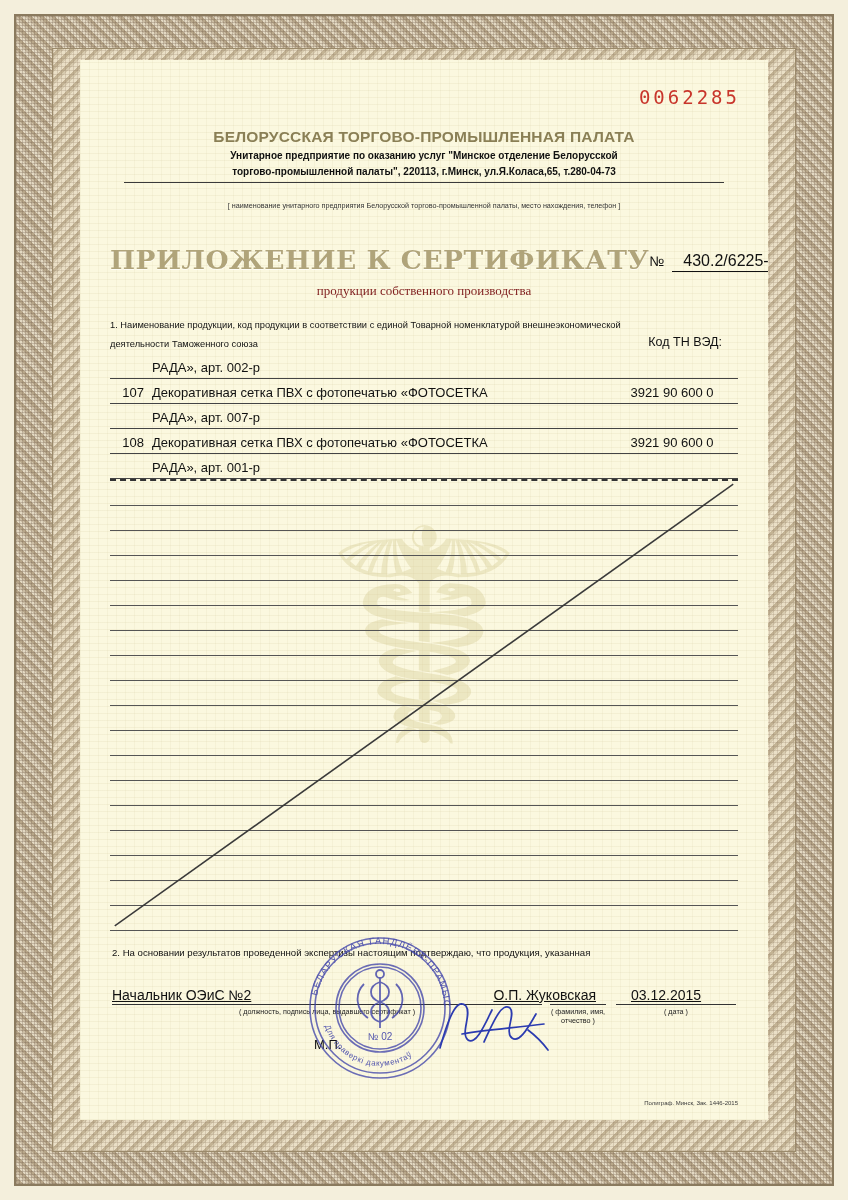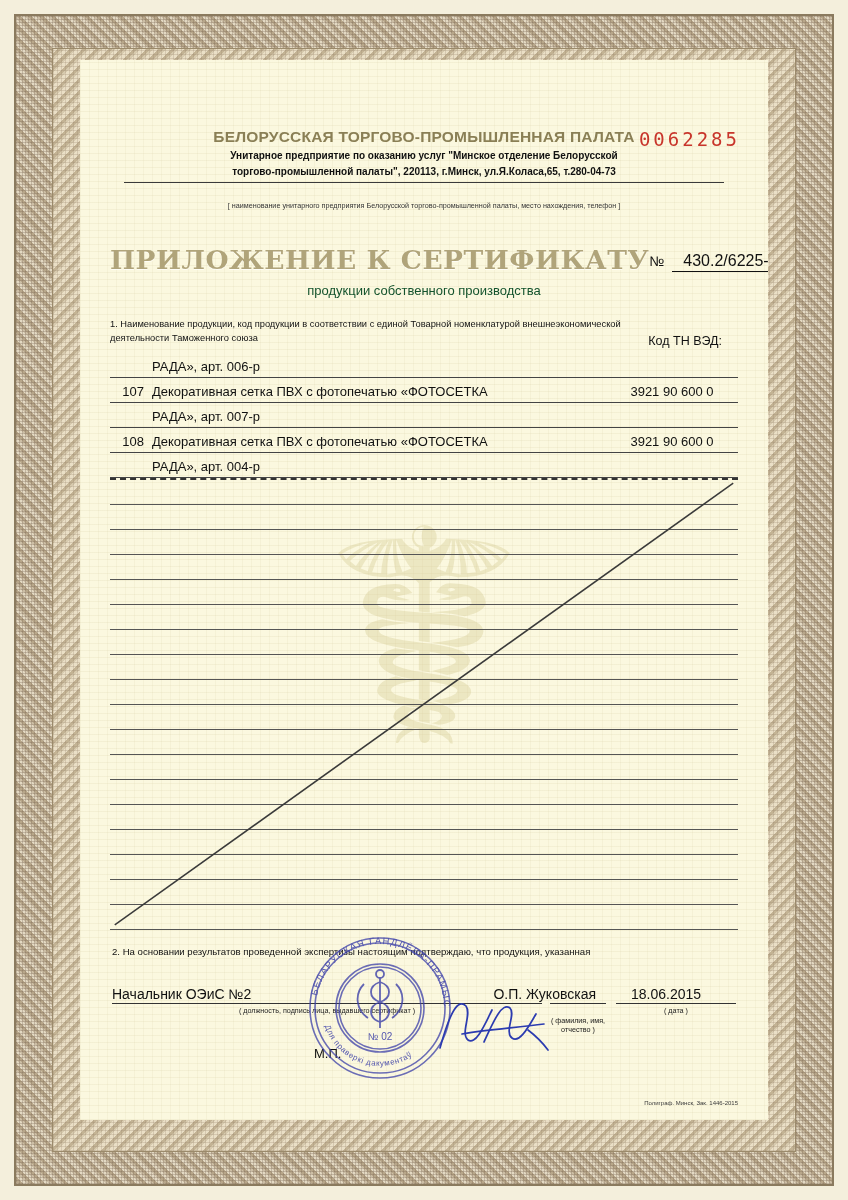--- a/index.html
+++ b/index.html
@@ -84,21 +84,20 @@
   
   .serial {
     position: absolute;
     right: 28px;
     top: 26px;
     color: #c8352b;
     font-family: "DejaVu Sans Mono", monospace;
     font-size: 19px;
     letter-spacing: 3px;
     z-index: 4;
-    margin-top: 42px;
   }
 
   
   .org-title {
     text-align: center;
     font-size: 15.5px;
     font-weight: bold;
     color: #8a7f55;
     letter-spacing: .2px;
     margin-top: 68px;
@@ -154,37 +153,38 @@
     font-size: 16px;
     color: #111;
     border-bottom: 1px solid #111;
     padding: 0 4px 1px 4px;
     min-width: 108px;
     text-align: center;
   }
   .doc-subtitle {
     text-align: center;
     font-size: 13px;
-    color: #14532d;
+    color: #7f1d1d;
     margin-top: 8px;
-    font-family: Liberation Sans, sans-serif;
+    font-family: Liberation Serif, serif;
   }
 
   
   .sec1 {
     margin-top: 20px;
     font-size: 9.3px;
     color: #111;
     line-height: 1.5;
     padding: 0 4px;
   }
   .sec1 .l1 { display: block; }
   .sec1 .l2row {
     display: flex;
     justify-content: space-between;
+    align-items: flex-end;
   }
   .sec1 .codehdr {
     font-size: 12.5px;
     white-space: nowrap;
     padding-right: 16px;
   }
 
   
   .rows {
     margin-top: 2px;
@@ -254,20 +254,21 @@
   }
 
   
   .signrow {
     display: flex;
     align-items: flex-end;
     margin-top: 26px;
     padding: 0 6px;
     font-size: 14px;
     color: #111;
+    text-decoration: underline;
   }
   .signrow .pos { width: 250px; }
   .signrow .fio { flex: 1; text-align: right; }
   .signrow .date { width: 140px; text-align: center; }
 
   .captionrow {
     display: flex;
     margin-top: 1px;
     padding: 0 6px;
     font-size: 7.2px;
@@ -276,21 +277,21 @@
   .captionrow .c1 {
     width: 430px;
     border-top: 1px solid #333;
     text-align: center;
     padding-top: 2px;
   }
   .captionrow .c2 {
     flex: 1;
     border-top: 1px solid #333;
     text-align: center;
-    padding-top: 12px;
+    padding-top: 2px;
     margin-left: 8px;
   }
   .captionrow .c3 {
     width: 120px;
     border-top: 1px solid #333;
     text-align: center;
     padding-top: 2px;
     margin-left: 10px;
   }
   .mp {
@@ -363,41 +364,41 @@
         <span class="l1">1.  Наименование продукции, код продукции в соответствии с единой Товарной номенклатурой внешнеэкономической</span>
         <div class="l2row">
           <span>деятельности Таможенного союза</span>
           <span class="codehdr">Код ТН ВЭД:</span>
         </div>
       </div>
 
       <div class="rows">
         <div class="prow">
           <span class="num"></span>
-          <span class="desc">РАДА», арт. 006-р</span>
+          <span class="desc">РАДА», арт. 002-р</span>
           <span class="code"></span>
         </div>
         <div class="prow">
           <span class="num">107</span>
           <span class="desc">Декоративная сетка ПВХ с фотопечатью «ФОТОСЕТКА</span>
           <span class="code">3921 90 600 0</span>
         </div>
         <div class="prow">
           <span class="num"></span>
           <span class="desc">РАДА», арт. 007-р</span>
           <span class="code"></span>
         </div>
         <div class="prow">
           <span class="num">108</span>
           <span class="desc">Декоративная сетка ПВХ с фотопечатью «ФОТОСЕТКА</span>
           <span class="code">3921 90 600 0</span>
         </div>
         <div class="prow">
           <span class="num"></span>
-          <span class="desc">РАДА», арт. 004-р</span>
+          <span class="desc">РАДА», арт. 001-р</span>
           <span class="code"></span>
         </div>
       </div>
 
       <div class="ruled">
         <div class="dashline"></div>
         <div id="blank-lines">
             <div class="rline"></div>
             <div class="rline"></div>
             <div class="rline"></div>
@@ -424,21 +425,21 @@
         </div>
       </div>
 
       <div class="sec2">
         <div>2.  На основании  результатов проведенной  экспертизы  настоящим подтверждаю, что продукция, указанная</div>
       </div>
 
       <div class="signrow">
         <span class="pos">Начальник ОЭиС №2</span>
         <span class="fio">О.П. Жуковская</span>
-        <span class="date">18.06.2015</span>
+        <span class="date">03.12.2015</span>
       </div>
 
       <div class="captionrow">
         <span class="c1">( должность, подпись лица, выдавшего сертификат )</span>
         <span class="c2">( фамилия, имя, отчество )</span>
         <span class="c3">( дата )</span>
       </div>
 
       <div class="mp">М.П.</div>
 

